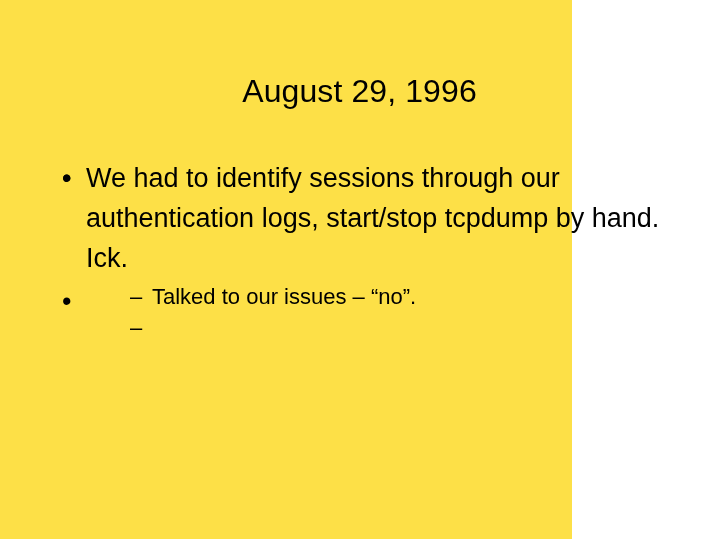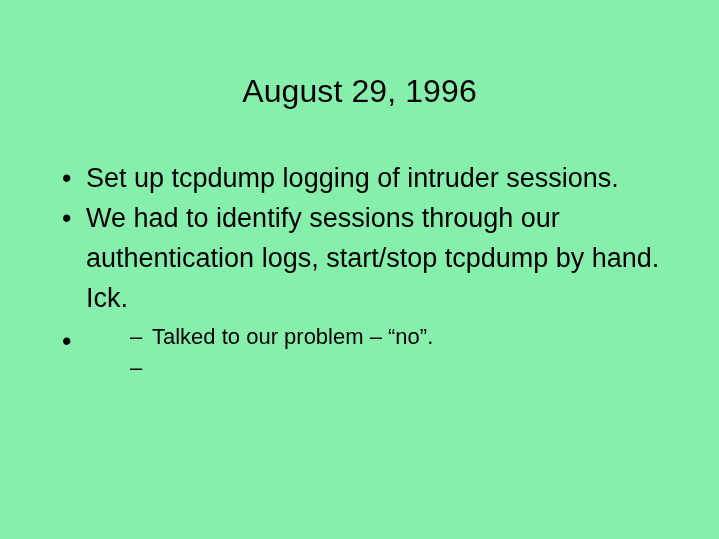--- a/index.html
+++ b/index.html
@@ -9,23 +9,23 @@
   body {
     width: 719px;
     height: 539px;
     background: #ffffff;
     font-family: "Liberation Sans", sans-serif;
     color: #000000;
     overflow: hidden;
   }
   .slide {
     position: relative;
-    width: 719px;
+    width: 572px;
     height: 539px;
-    background: #86efac;
+    background: #fde047;
   }
   .slide-title {
     position: absolute;
     left: 0;
     top: 72px;
     width: 719px;
     text-align: center;
     font-size: 32px;
     line-height: 38px;
     font-weight: normal;
@@ -75,35 +75,34 @@
 <body>
 
 <div class="slide">
 
   <div class="slide-title">August 29, 1996</div>
 
   <div class="body-list">
 
     <div class="bullet-item">
       <span class="bullet-marker">•</span>
-      <span>Set up tcpdump logging of intruder sessions.</span>
     </div>
 
     <div class="bullet-item">
       <span class="bullet-marker">•</span>
       <span>We had to identify sessions through our authentication logs, start/stop tcpdump by hand.  Ick.</span>
     </div>
 
     <div class="bullet-item">
       <span class="bullet-marker">•</span>
 
       <div class="sub-list">
         <div class="sub-item">
           <span class="sub-marker">–</span>
-          <span>Talked to our problem – “no”.</span>
+          <span>Talked to our issues – “no”.</span>
         </div>
         <div class="sub-item">
           <span class="sub-marker">–</span>
         </div>
       </div>
     </div>
 
   </div>
 </div>
 

